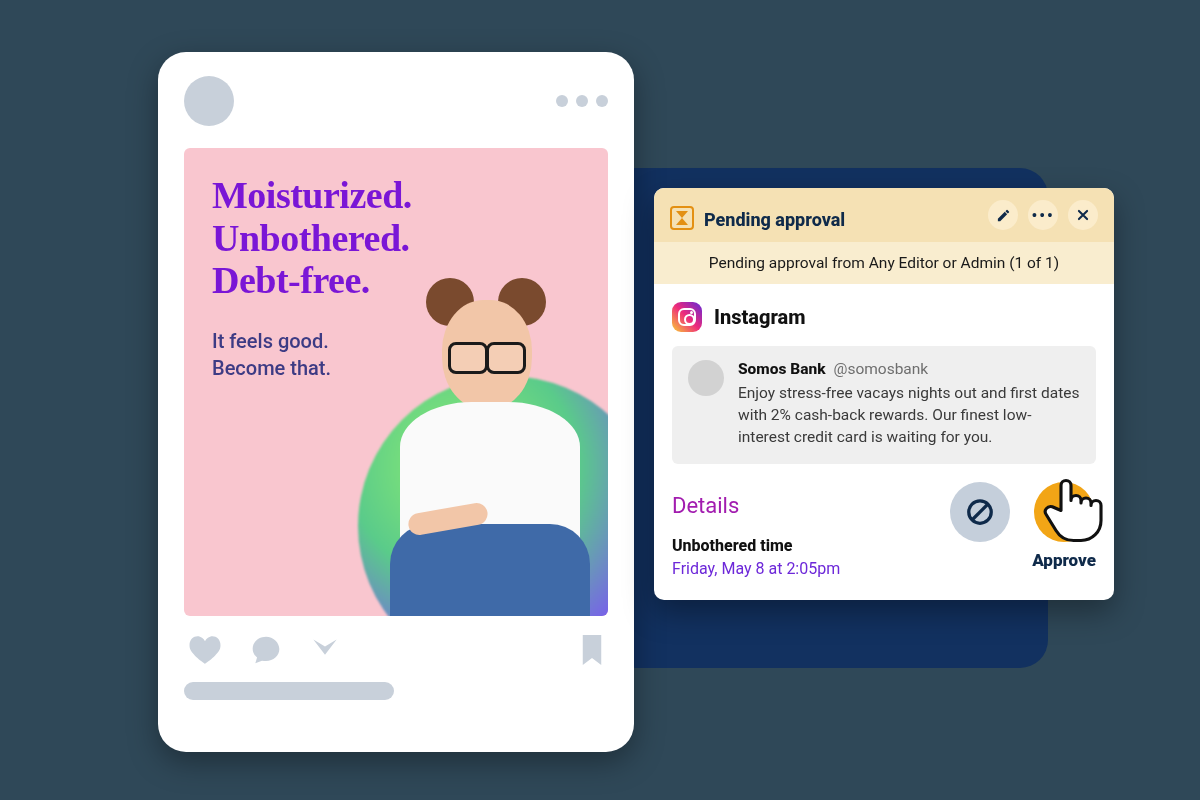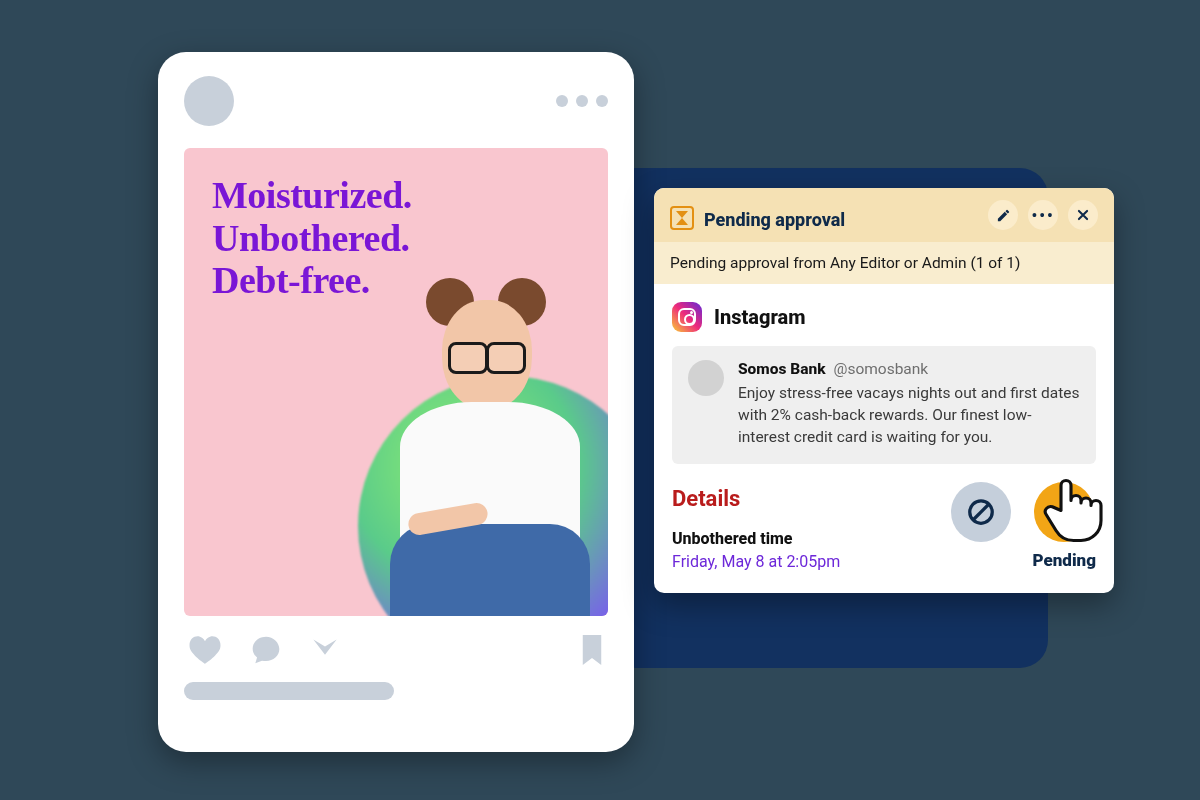--- a/index.html
+++ b/index.html
@@ -187,20 +187,21 @@
     background:#fbeccb;
     display:flex; align-items:center; justify-content:center;
     color:#0f2a4a; font-weight:700;
     cursor:pointer;
   }
   .ap-sub {
     background:#f9edcf;
     padding: 12px 16px;
     font-size:15.5px;
     color:#1a1a1a;
+    text-align:center;
   }
   .ap-body { padding: 18px 18px 22px 18px; position:relative; }
   .network {
     display:flex; align-items:center; gap:12px;
     font-weight:800; font-size:20px; color:#111;
   }
   .ig-badge {
     width:30px; height:30px; border-radius:9px;
     background: linear-gradient(45deg,#f9ce34 0%,#ee2a7b 50%,#6228d7 100%);
     display:flex; align-items:center; justify-content:center;
@@ -228,21 +229,21 @@
   }
   .preview .ptext { font-size:15.5px; color:#2b2b2b; }
   .preview .ptext .acct { font-weight:800; color:#111; }
   .preview .ptext .handle { color:#6e6e6e; margin-left:4px; }
   .preview .ptext .body { margin-top:4px; line-height:1.42; color:#3a3a3a; }
 
   .details-row {
     margin-top:22px;
     display:flex; justify-content:space-between; align-items:flex-start;
   }
-  .details-heading { font-weight:700; font-size:22px; color:#b91c1c; }
+  .details-heading { font-weight:400; font-size:22px; color:#a21caf;margin-top:7px; }
   .sched { margin-top:18px; }
   .sched-label { font-weight:800; font-size:16px; color:#111; }
   .sched-val { font-size:16px; color:#6d28d9; margin-top:4px; }
 
   .action-btns {
     display:flex; gap:22px; align-items:flex-start;
     margin-top:-4px;
   }
   .btn-col { display:flex; flex-direction:column; align-items:center; gap:8px; }
   .big-circ {
@@ -275,20 +276,24 @@
         <span></span>
         <span></span>
     </div>
   </div>
 
   <div class="post-image">
     <div class="headline">
       <div>Moisturized.</div>
       <div>Unbothered.</div>
       <div>Debt-free.</div>
+    </div>
+    <div class="sub">
+      <div>It feels good.</div>
+      <div>Become that.</div>
     </div>
     <div class="blob"></div>
     <div class="person">
       <div class="hair-l"></div>
         <div class="hair-r"></div>
       <div class="head"></div>
       <div class="glasses"></div>
       <div class="torso"></div>
       <div class="jeans"></div>
       <div class="arm"></div>
@@ -369,21 +374,21 @@
                 <line x1="6" y1="18" x2="18" y2="6" stroke="#0f2a4a" stroke-width="2.6"></line>
               </svg>
           </div>
         </div>
         <div class="btn-col">
           <div class="big-circ approve">
             <svg width="30" height="30" viewBox="0 0 24 24">
                 <path d="M5 13l4 4L19 7" fill="none" stroke="#0f2a4a" stroke-width="3.4" stroke-linecap="round" stroke-linejoin="round"></path>
               </svg>
           </div>
-          <div class="approve-label">Pending</div>
+          <div class="approve-label">Approve</div>
         </div>
       </div>
     </div>
   </div>
 </div>
 
 <svg class="cursor" width="80" height="80" viewBox="0 0 64 64">
   <path fill="#ffffff" stroke="#111111" stroke-width="2.5" stroke-linejoin="round" d="M20 30 V14 a4 4 0 0 1 8 0 V26 a4 4 0 0 1 8 0 V28 a4 4 0 0 1 8 0 V30 a4 4 0 0 1 8 0 V42
        c0 9-7 16-16 16h-6c-6 0-11-3-14-8l-8-13c-2-3 1-7 5-6l7 3z"></path>
 </svg>

